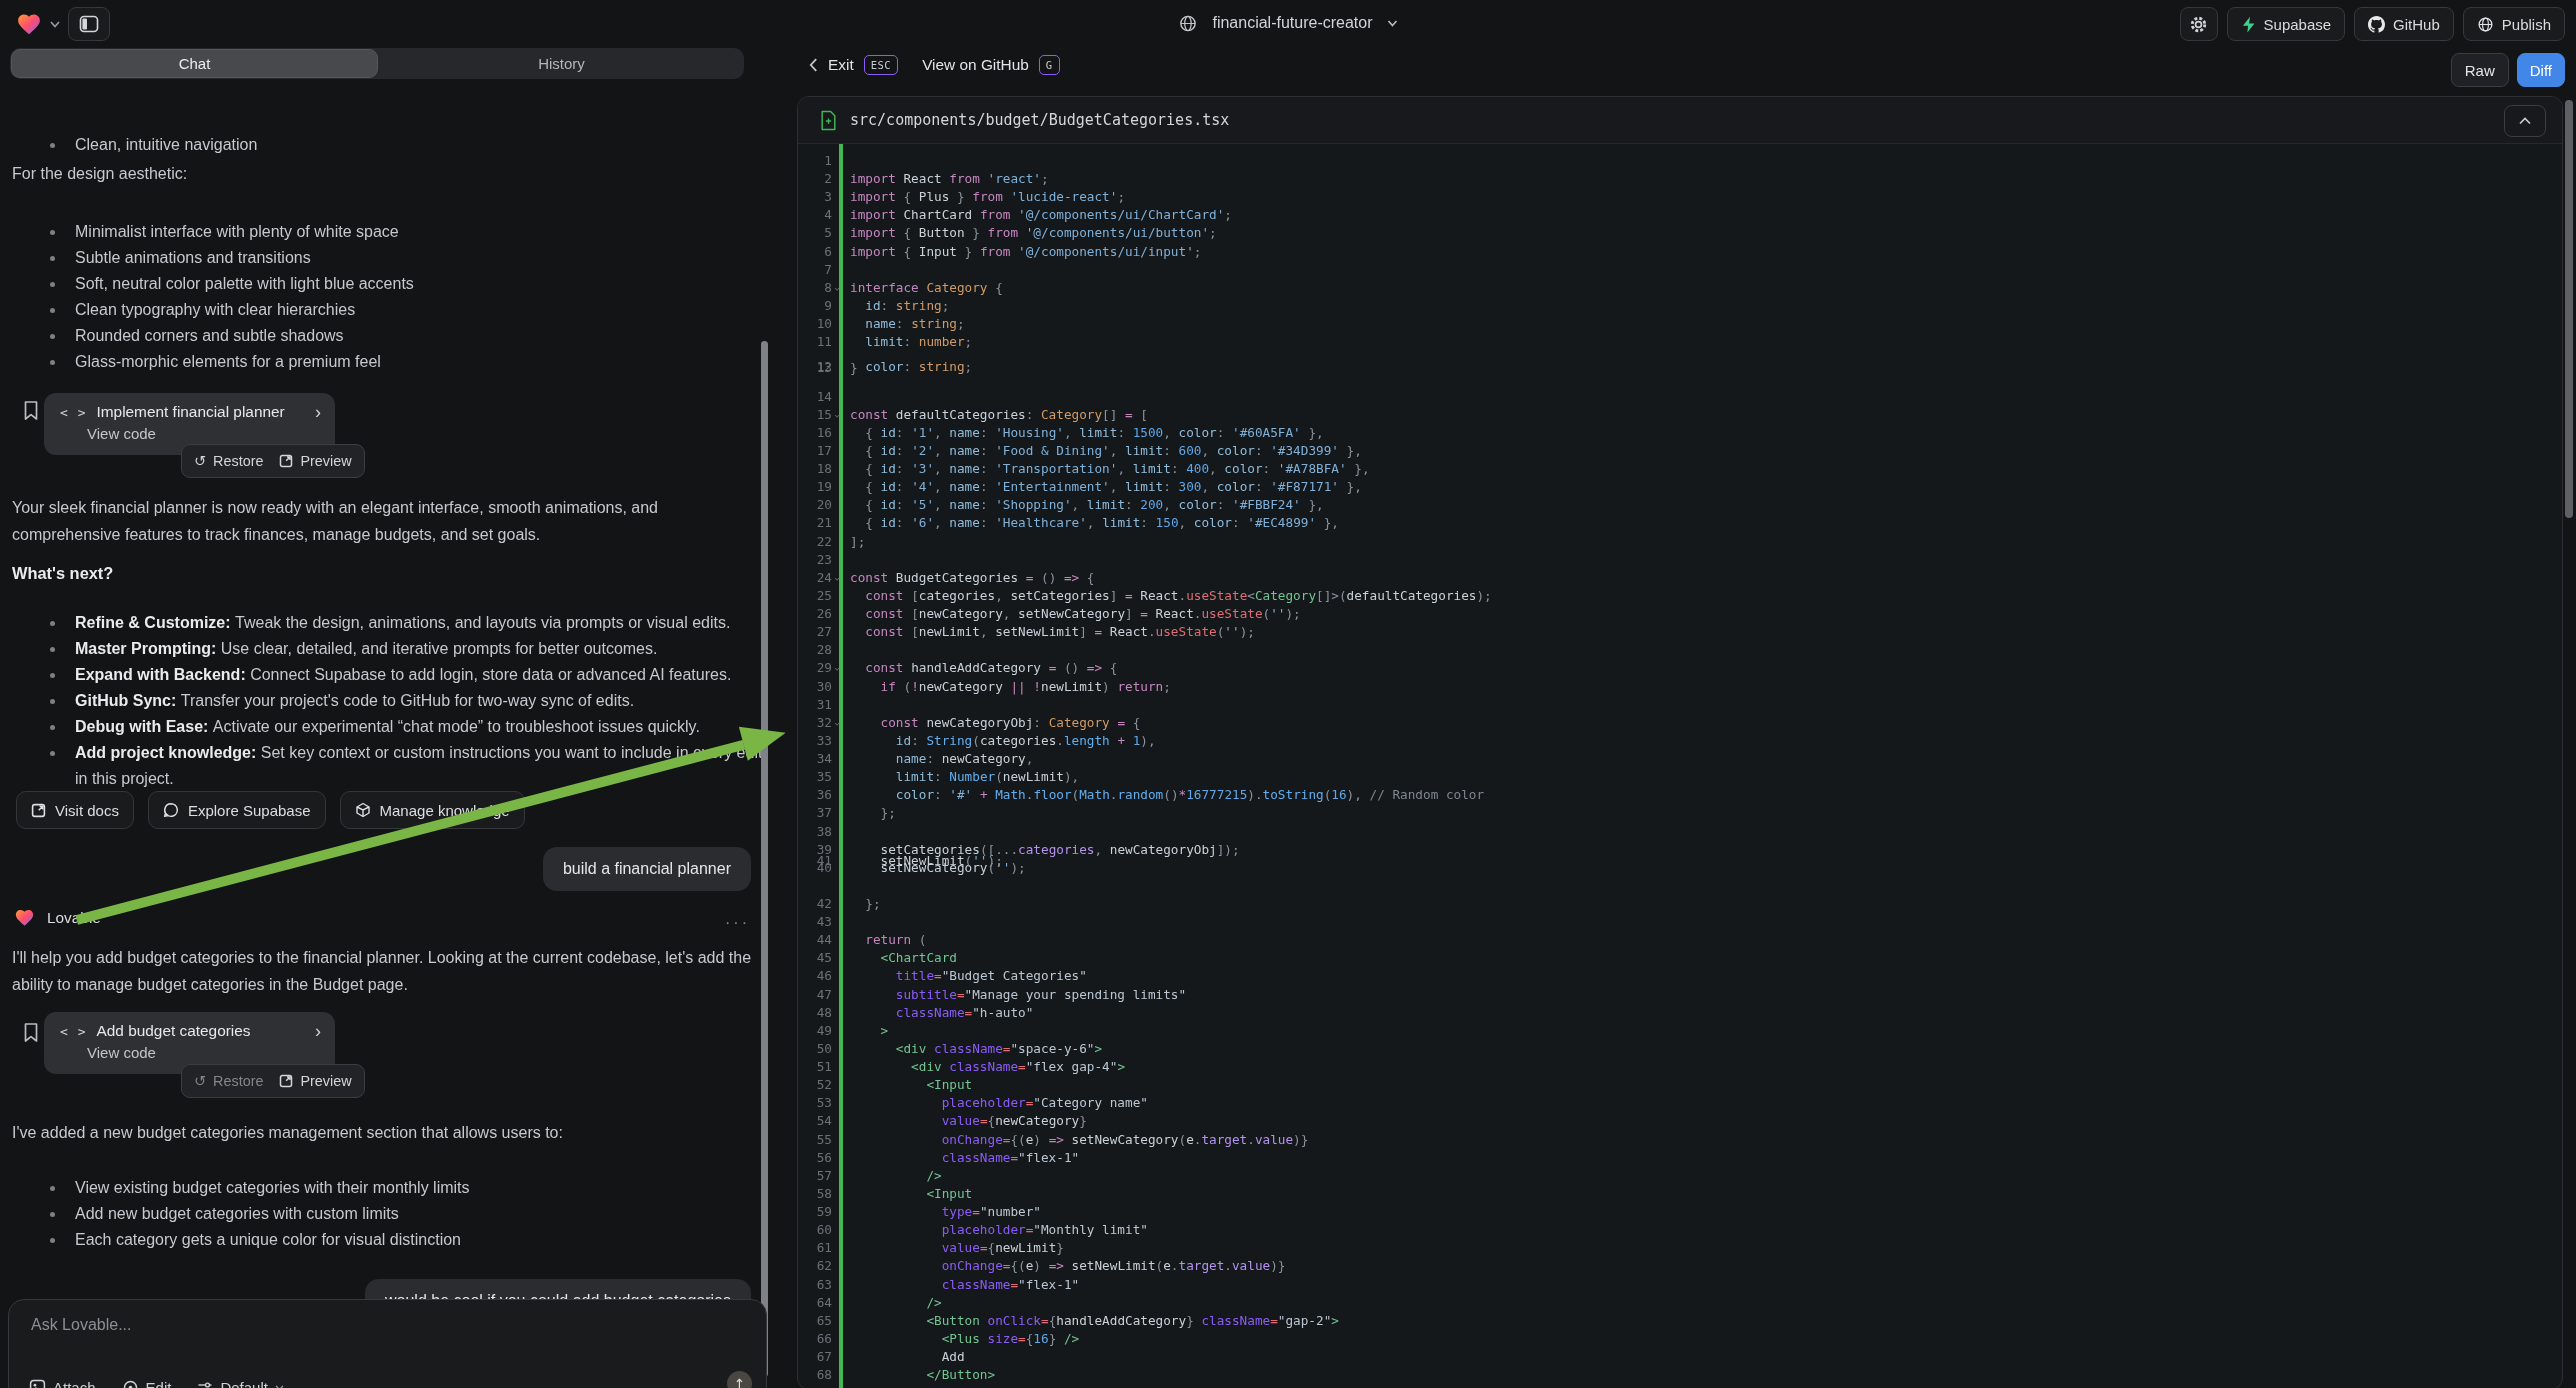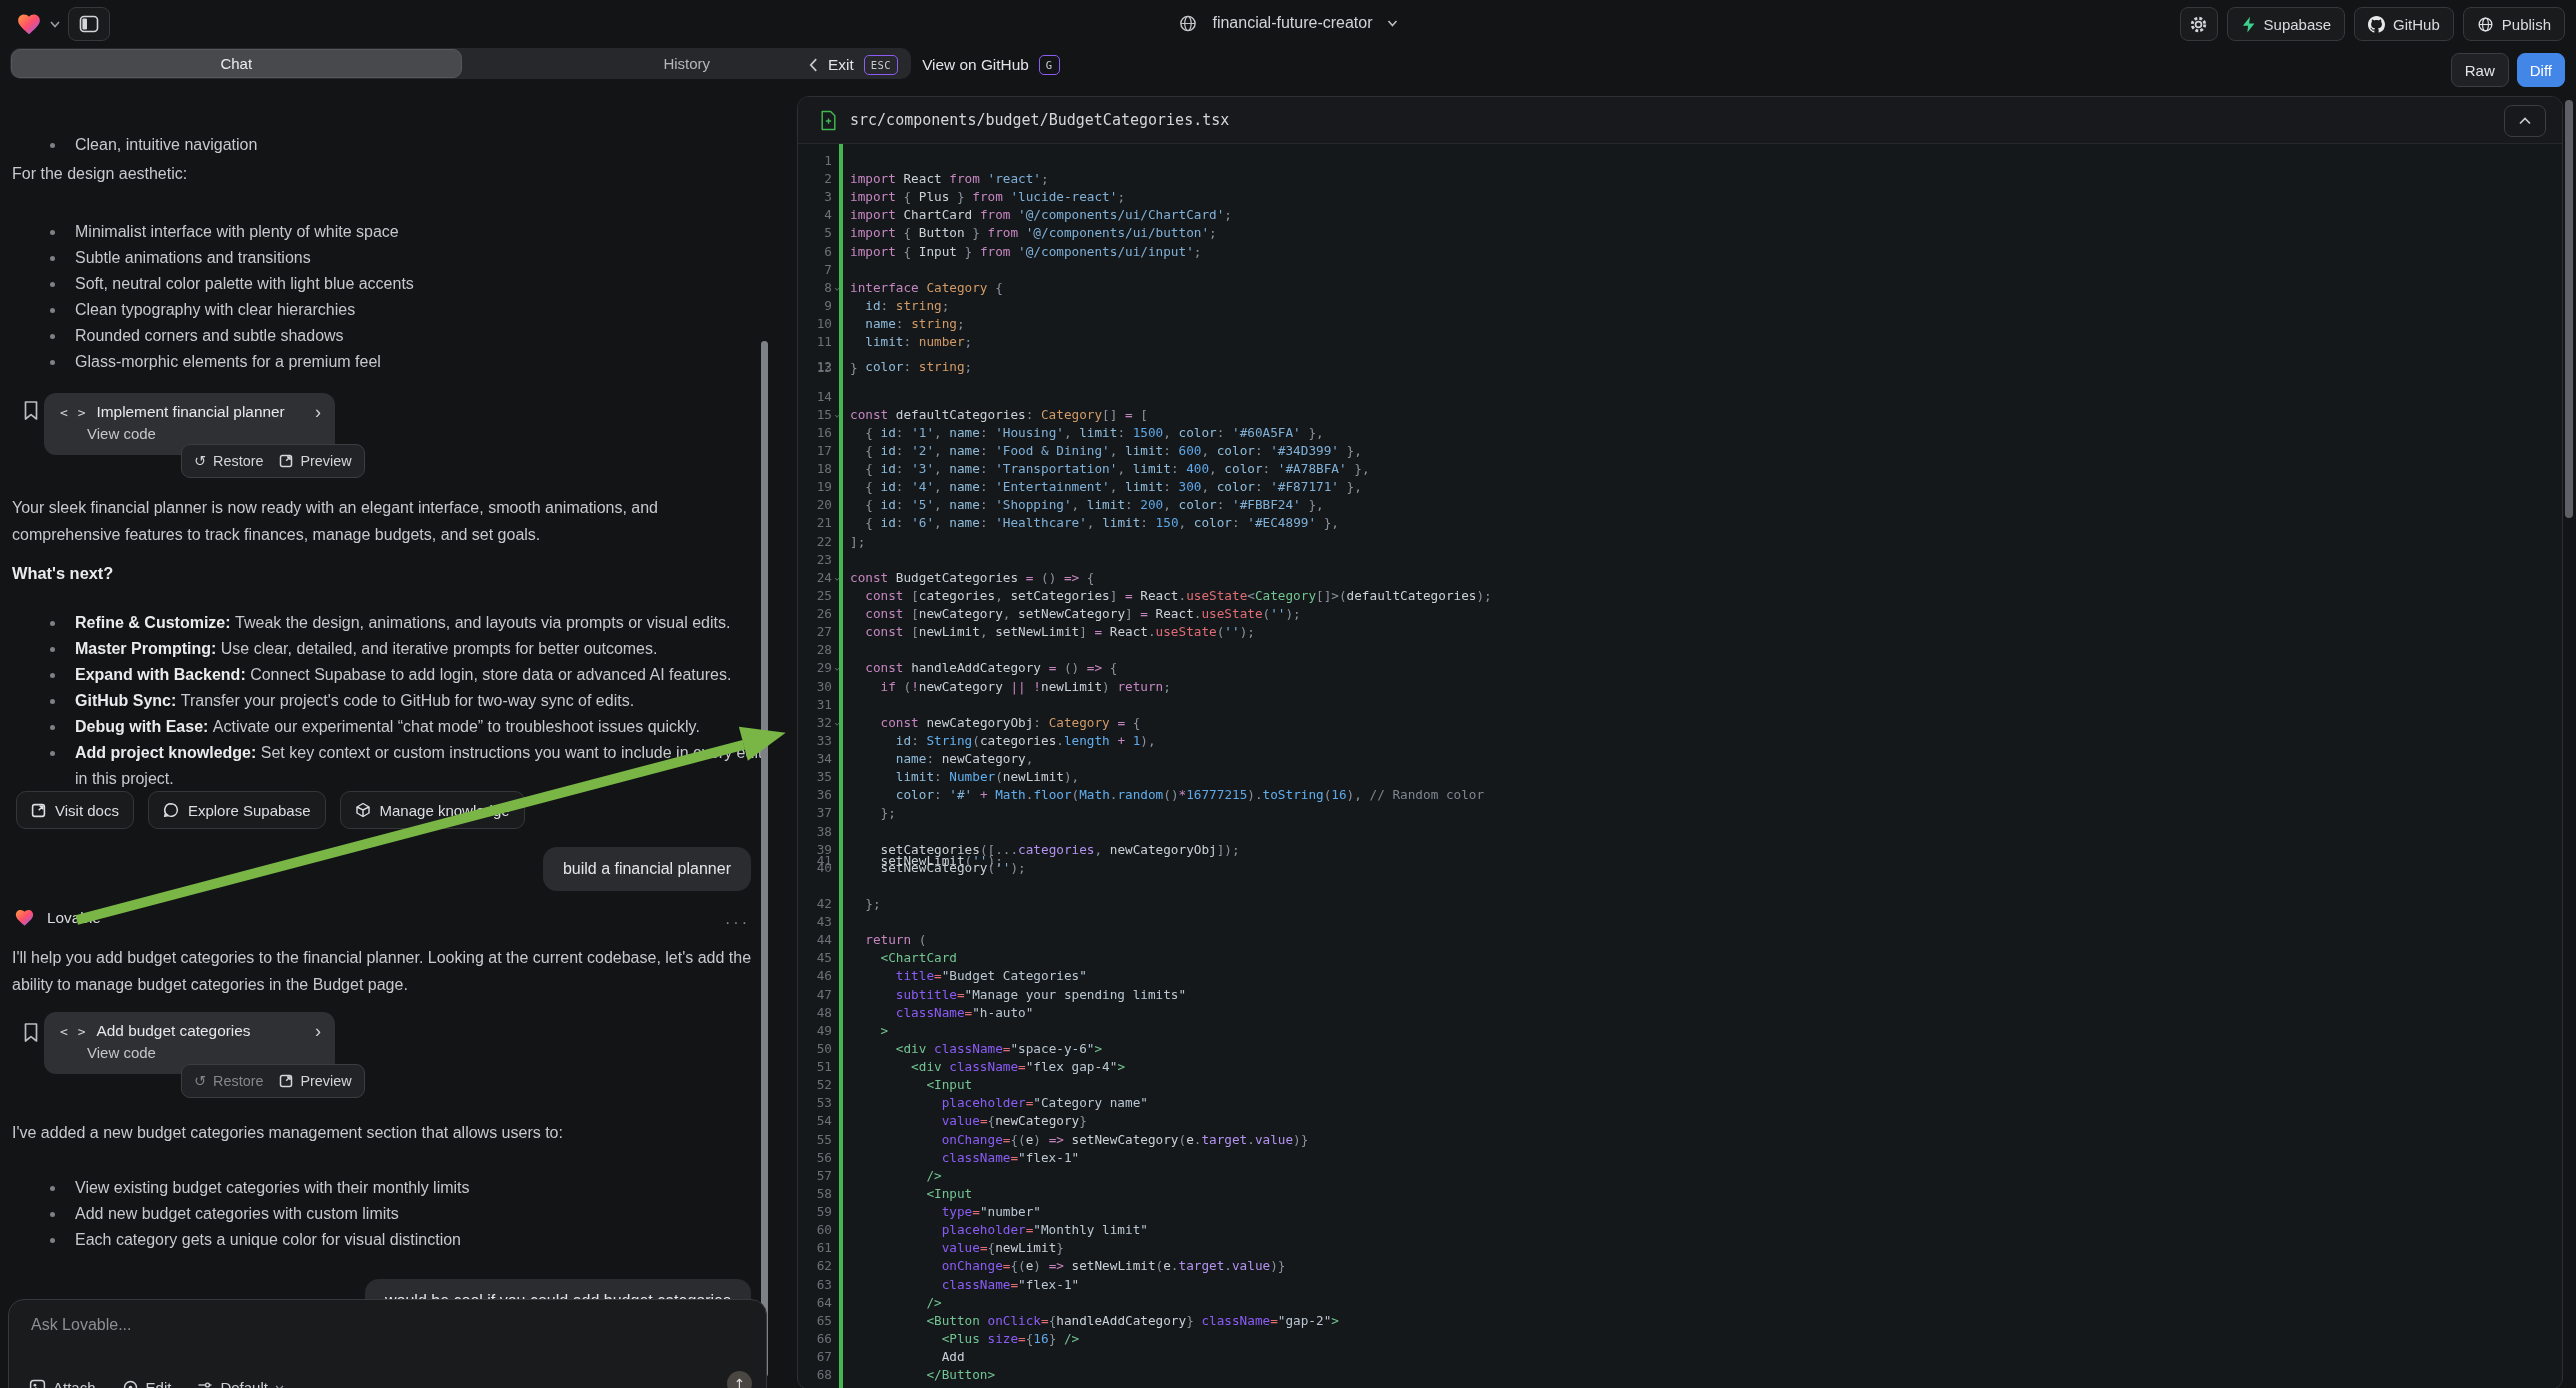--- a/index.html
+++ b/index.html
@@ -14,21 +14,21 @@
   .icon-btn{display:flex;align-items:center;justify-content:center;width:40px;height:32px;
             border:1px solid #36383c;border-radius:8px;background:#1a1b1d;cursor:pointer;}
   .tb-center{position:absolute;left:50%;top:0;transform:translateX(-50%);height:46px;
              display:flex;align-items:center;gap:15px;color:#d2d5d8;font-size:16px;justify-content:center;}
   .tb-right{position:absolute;right:11px;top:7px;display:flex;align-items:center;gap:9px;}
   .tb-btn{display:flex;align-items:center;gap:8px;height:32px;padding:0 13px;background:#1a1b1d;
           border:1px solid #36383c;border-radius:8px;color:#d9dbde;font-size:15px;cursor:pointer;}
 
   
   #chat{position:absolute;left:0;top:46px;width:775px;height:1342px;}
-  #tabs{position:absolute;left:10px;top:2px;width:901px;height:31px;background:#27282b;
+  #tabs{position:absolute;left:10px;top:2px;width:734px;height:31px;background:#27282b;
         border-radius:10px;display:flex;padding:0;}
   .tab{flex:1;display:flex;align-items:center;justify-content:center;font-size:15px;
        color:#b4b6ba;border-radius:9px;cursor:pointer;}
   .tab.active{background:#47494c;color:#ededef;border:1px solid #55575a;margin:1px;}
   .bullet-list{list-style:none;margin:16px;padding:0;}
   .bullet-list li{position:relative;padding-left:47px;line-height:26px;font-size:16px;color:#c6c9cd;}
   .bullet-list li::before{content:"";position:absolute;left:22px;top:11px;width:5px;height:5px;
         border-radius:50%;background:#7e8184;}
   .para{font-size:16px;line-height:27px;color:#c6c9cd;}
   .bold{font-weight:bold;color:#e9ebed;}

